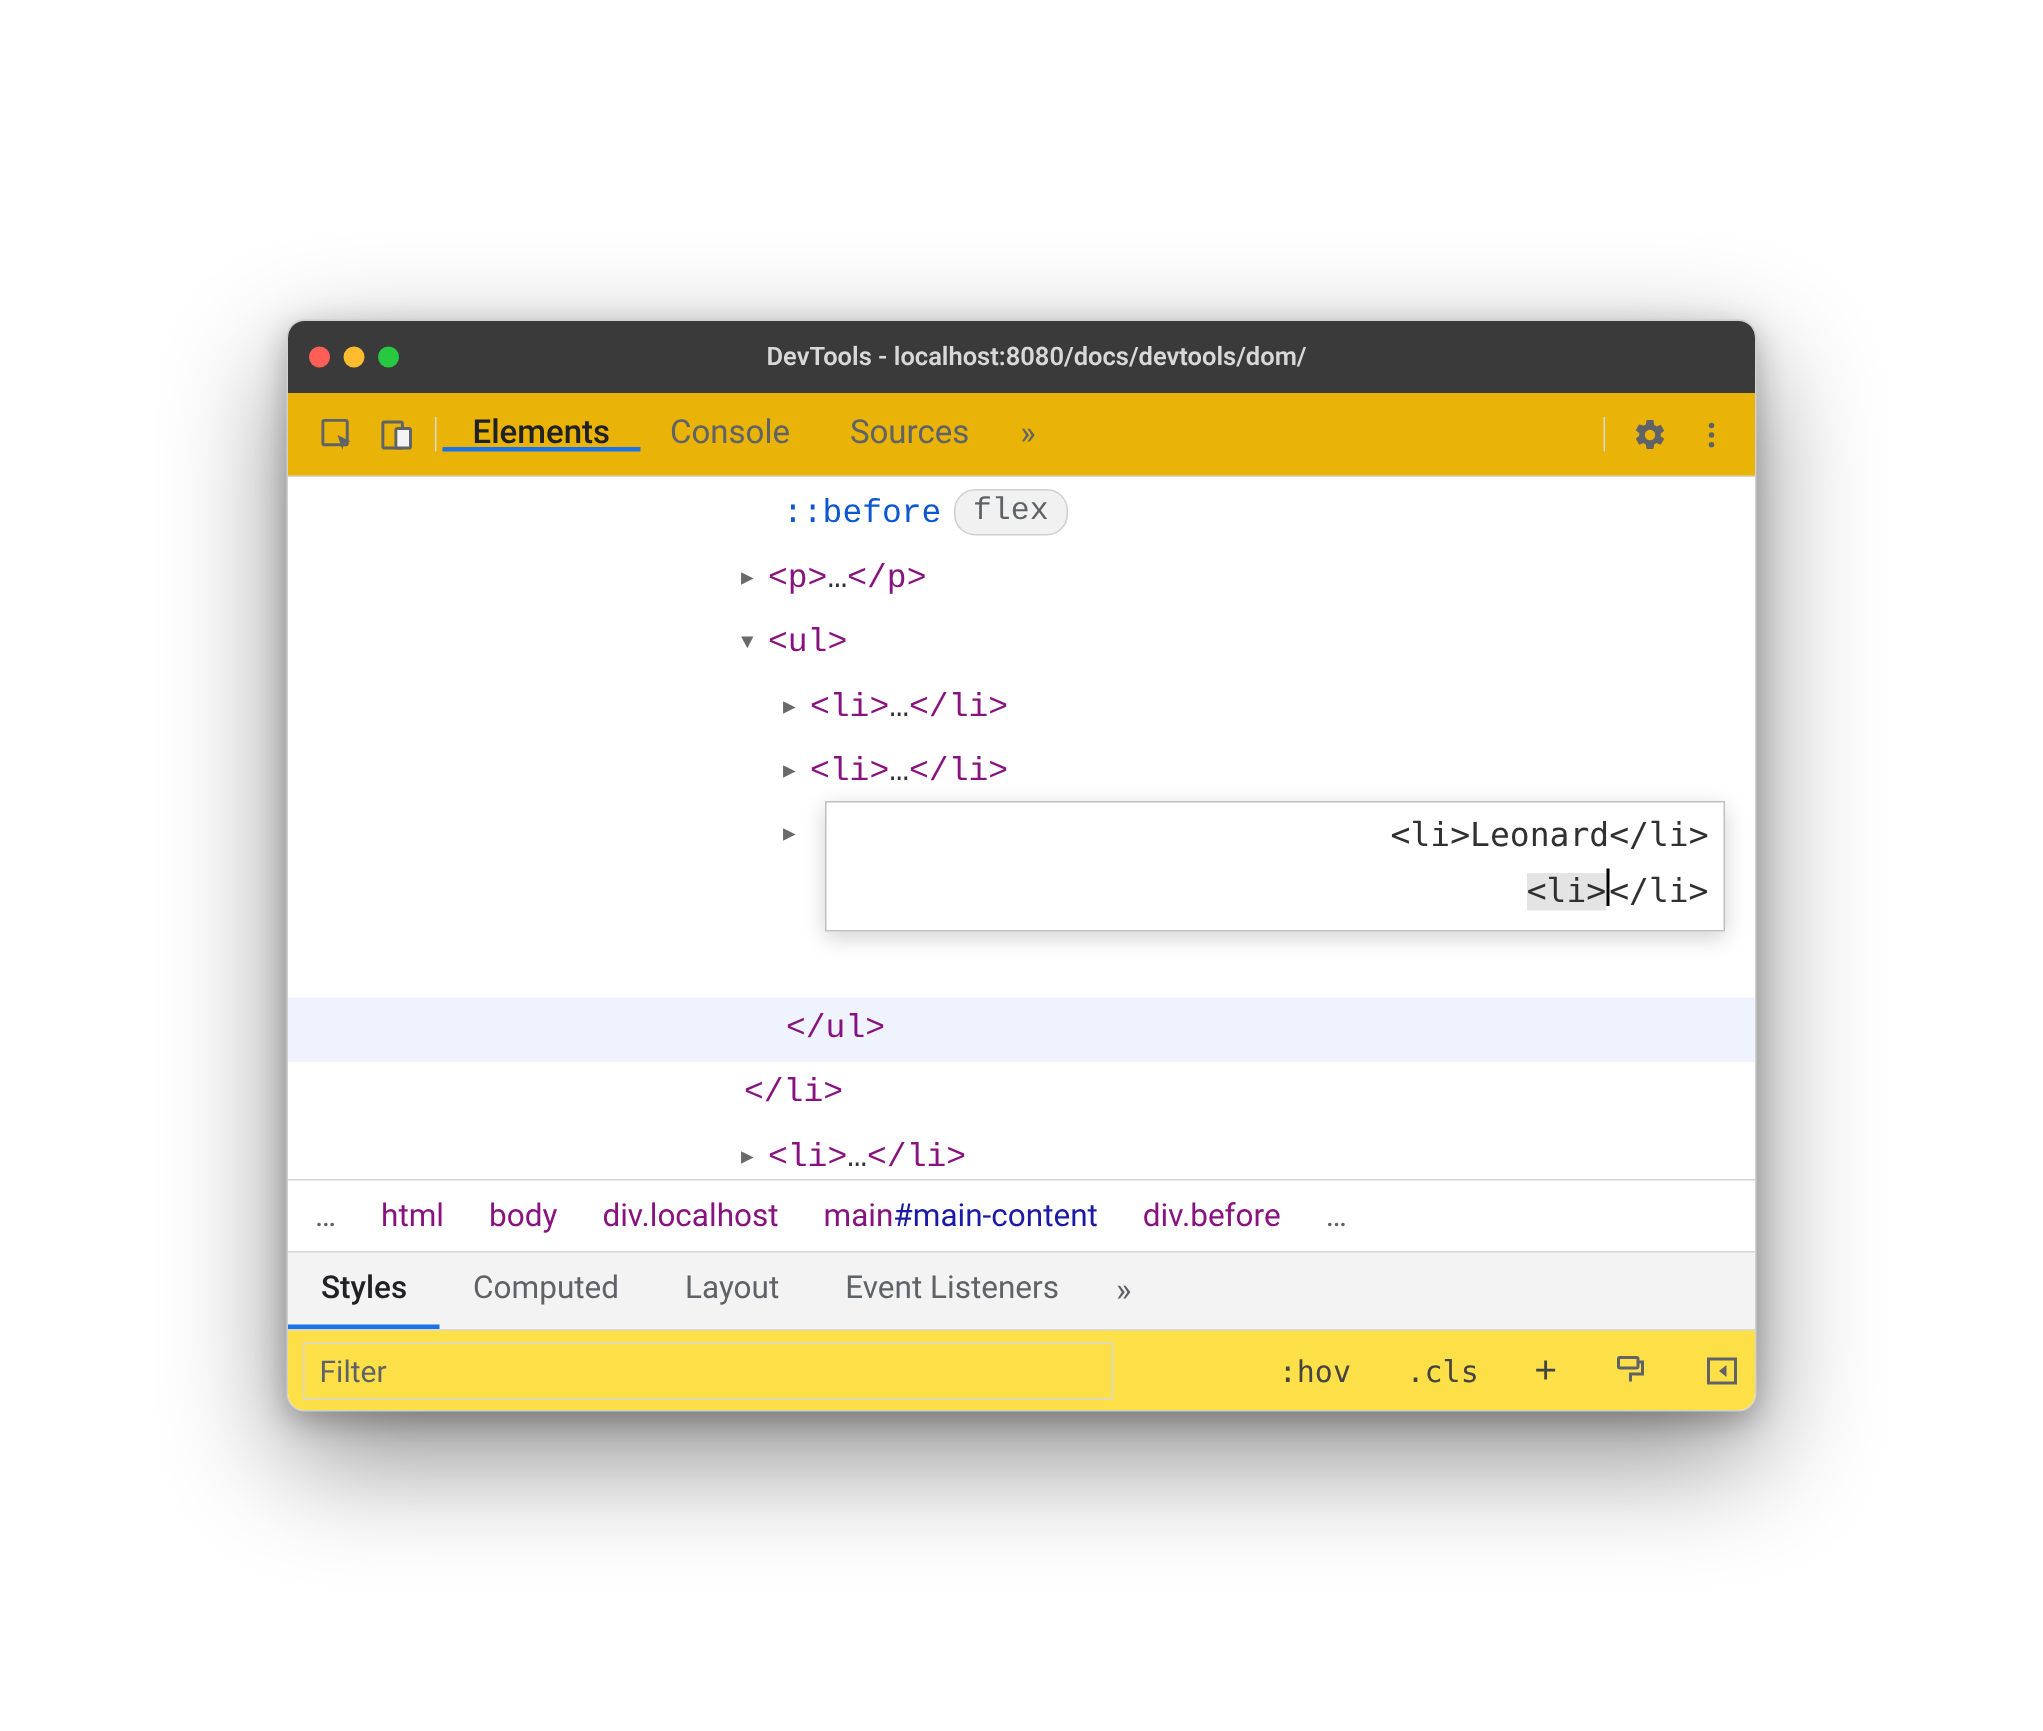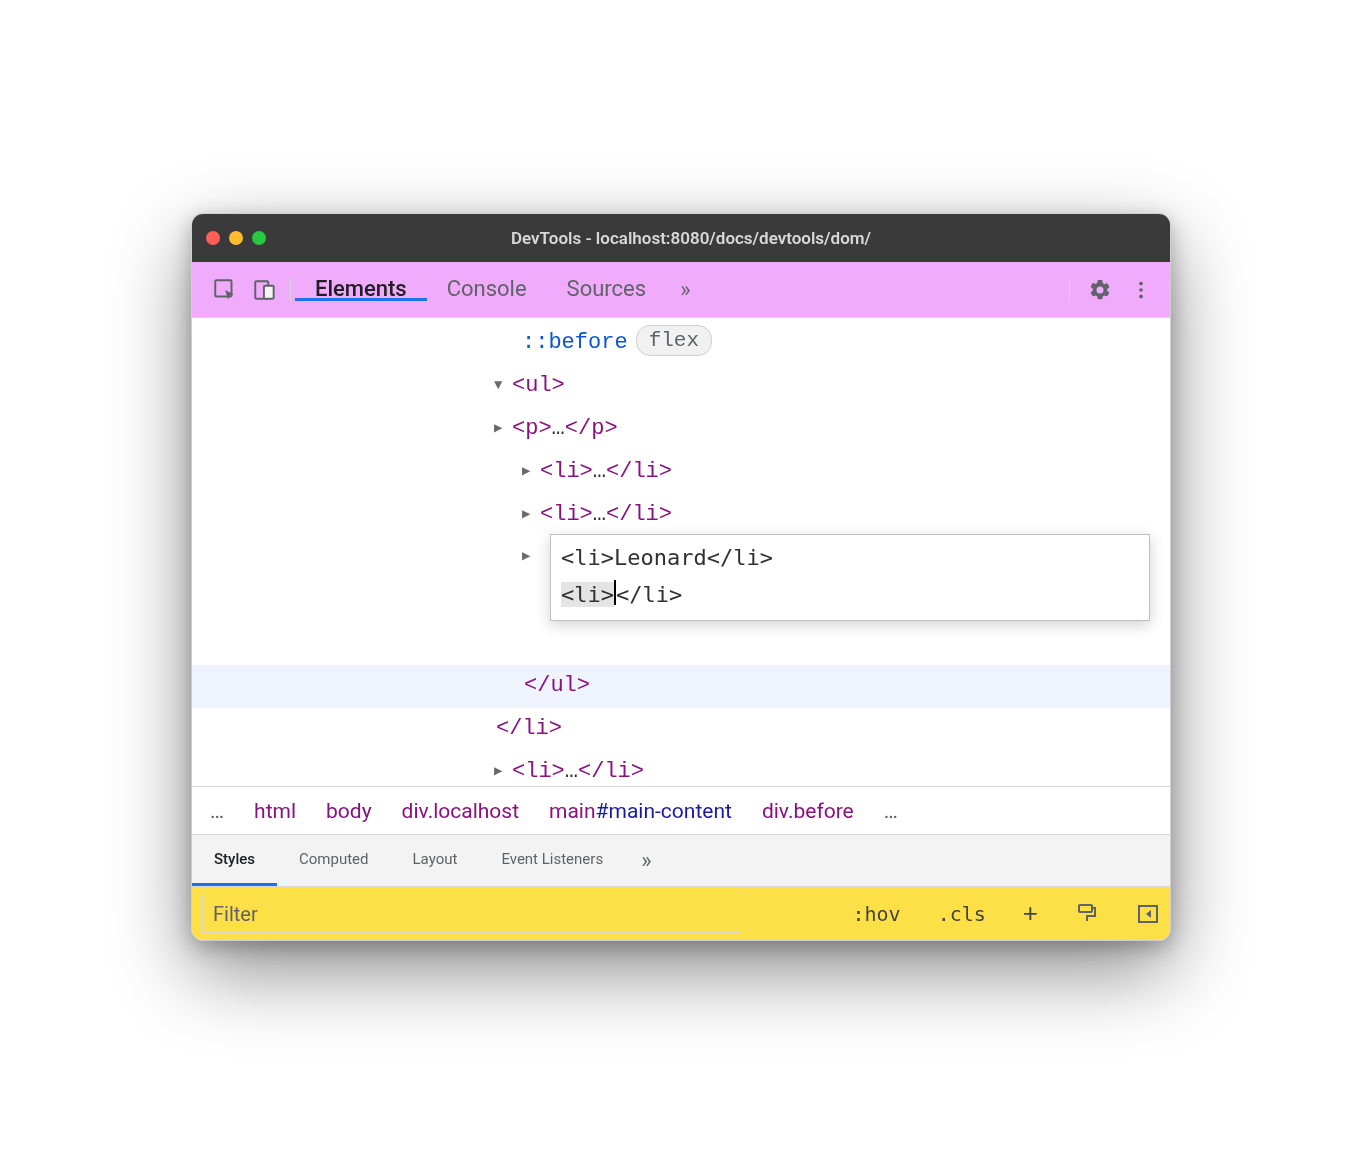--- a/index.html
+++ b/index.html
@@ -40,21 +40,21 @@
     font-size: 17px;
     font-weight: 600;
     margin-right: 60px;
   }
   
   .toolbar {
     height: 56px;
     border-bottom: 1px solid #d7d7d7;
     display: flex;
     align-items: stretch;
-    background: #f0abfc;
+    background: #eab308;
     padding: 16px 8px;
   }
   .tb-icons { display: flex; align-items: center; gap: 14px; padding: 0 12px; border-right: 1px solid #d7d7d7; }
   .tb-tabs { display: flex; align-items: stretch; flex: 1; padding-left: 4px; }
   .tb-tab {
     display: flex;
     align-items: center;
     padding: 0 20px;
     font-size: 22px;
     color: #5f6368;
@@ -111,20 +111,21 @@
     left: 358px;
     top: 216px;
     width: 600px;
     background: #fff;
     border: 1px solid #bfbfbf;
     box-shadow: 0 4px 14px rgba(0,0,0,0.18);
     padding: 4px 10px 6px 10px;
     font-family: Menlo, Consolas, monospace;
     font-size: 22px;
     line-height: 1.7;
+    text-align: right;
   }
   .editbox .line2 .ahl { background: #e4e4e4; }
   .caret {
     display: inline-block;
     width: 0;
     border-left: 2px solid #000;
     height: 1.15em;
     vertical-align: -3px;
   }
   
@@ -148,21 +149,21 @@
     height: 52px;
     border-top: 1px solid #d7d7d7;
     display: flex;
     align-items: stretch;
     background: #f3f3f3;
   }
   .subtab {
     display: flex;
     align-items: center;
     padding: 0 22px;
-    font-size: 15px;
+    font-size: 21px;
     color: #5f6368;
     cursor: pointer;
     border-bottom: 3px solid transparent;
   }
   .subtab.active { color: #202124; border-bottom-color: #1a73e8; font-weight: 500;}
   .subtabs .more { flex:0; padding: 0 16px; display:flex;align-items:center;color:#5f6368;font-size:22px;}
   
   .filterbar {
     height: 54px;
     border-top: 1px solid #d7d7d7;
@@ -232,22 +233,22 @@
           <circle cx="12" cy="5" r="2"></circle>
             <circle cx="12" cy="12" r="2"></circle>
             <circle cx="12" cy="19" r="2"></circle>
         </svg>
       </span>
     </div>
   </div>
 
   <div class="domtree">
     <div class="row pad1"><span class="pseudo">::before</span><span class="badge">flex</span></div>
+    <div class="row pad2"><span class="arrow">▶</span><span class="tag">&lt;p&gt;</span><span class="txt">…</span><span class="tag">&lt;/p&gt;</span></div>
     <div class="row pad2"><span class="arrow">▼</span><span class="tag">&lt;ul&gt;</span></div>
-    <div class="row pad2"><span class="arrow">▶</span><span class="tag">&lt;p&gt;</span><span class="txt">…</span><span class="tag">&lt;/p&gt;</span></div>
     <div class="row pad3"><span class="arrow">▶</span><span class="tag">&lt;li&gt;</span><span class="txt">…</span><span class="tag">&lt;/li&gt;</span></div>
     <div class="row pad3"><span class="arrow">▶</span><span class="tag">&lt;li&gt;</span><span class="txt">…</span><span class="tag">&lt;/li&gt;</span></div>
     <div class="row pad3"><span class="arrow">▶</span></div>
 
     <div class="editbox">
       <div class="line1"><span class="txt">&lt;li&gt;Leonard&lt;/li&gt;</span></div>
       <div class="line2"><span class="ahl txt">&lt;li&gt;</span><span class="caret"></span><span class="txt">&lt;/li&gt;</span></div>
     </div>
 
     <div style="height:86px"></div>

